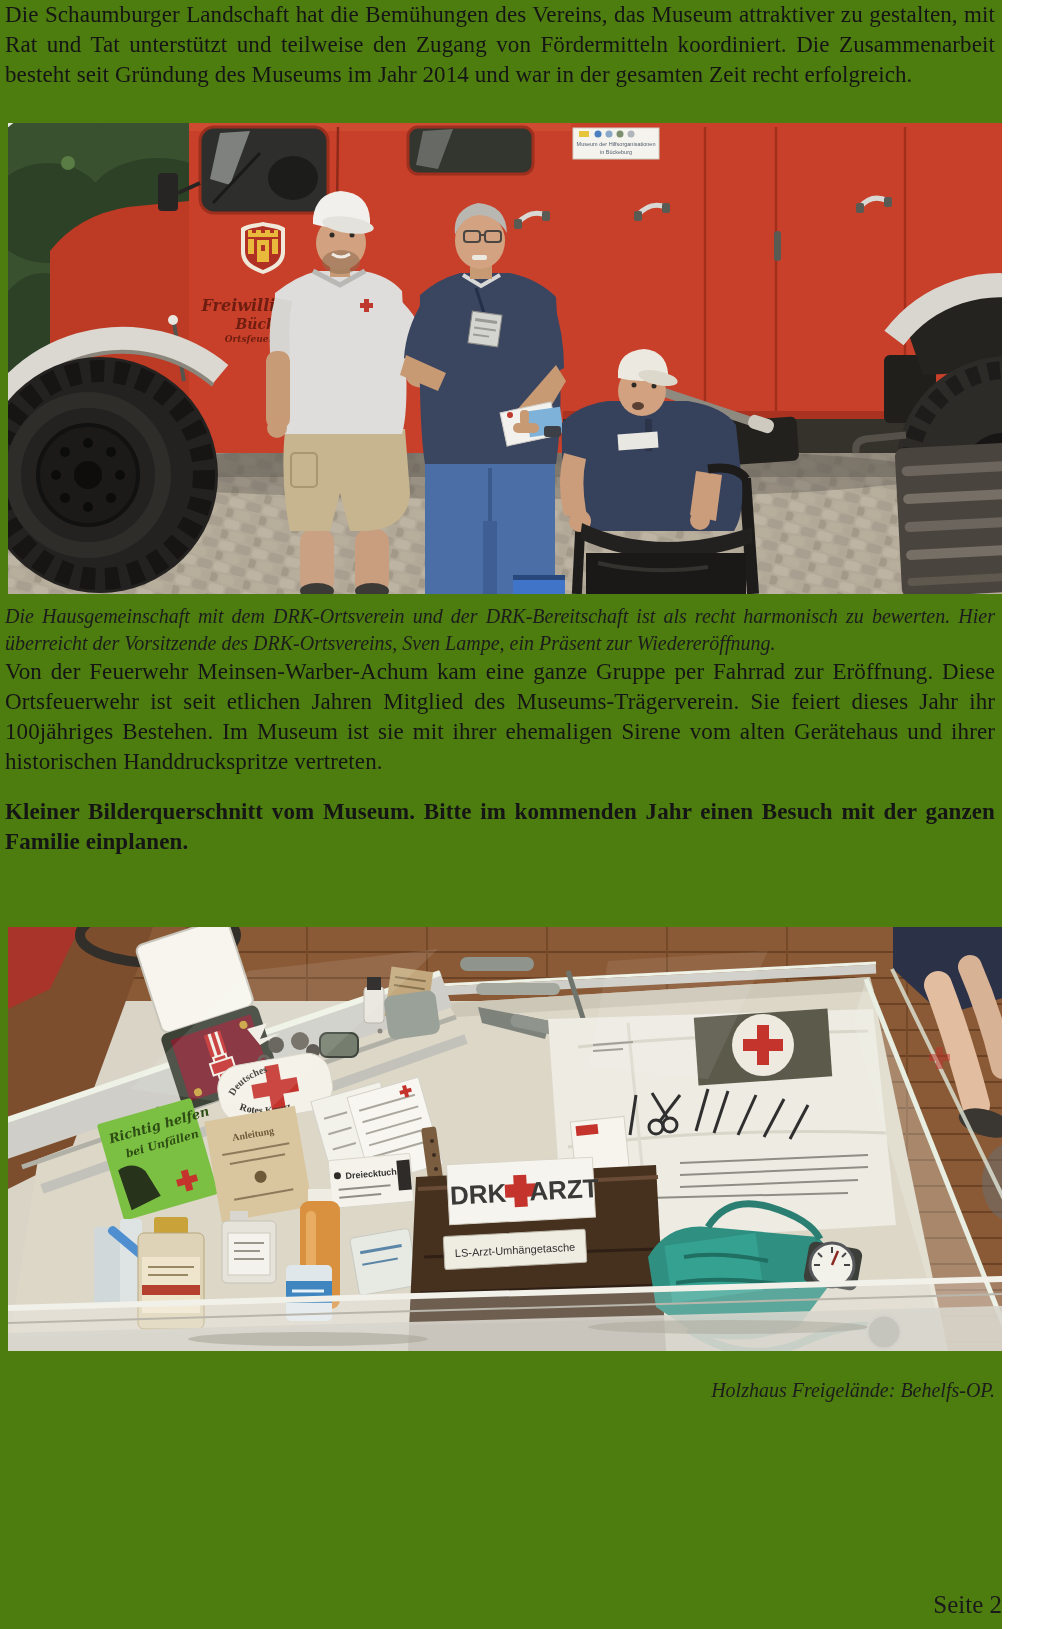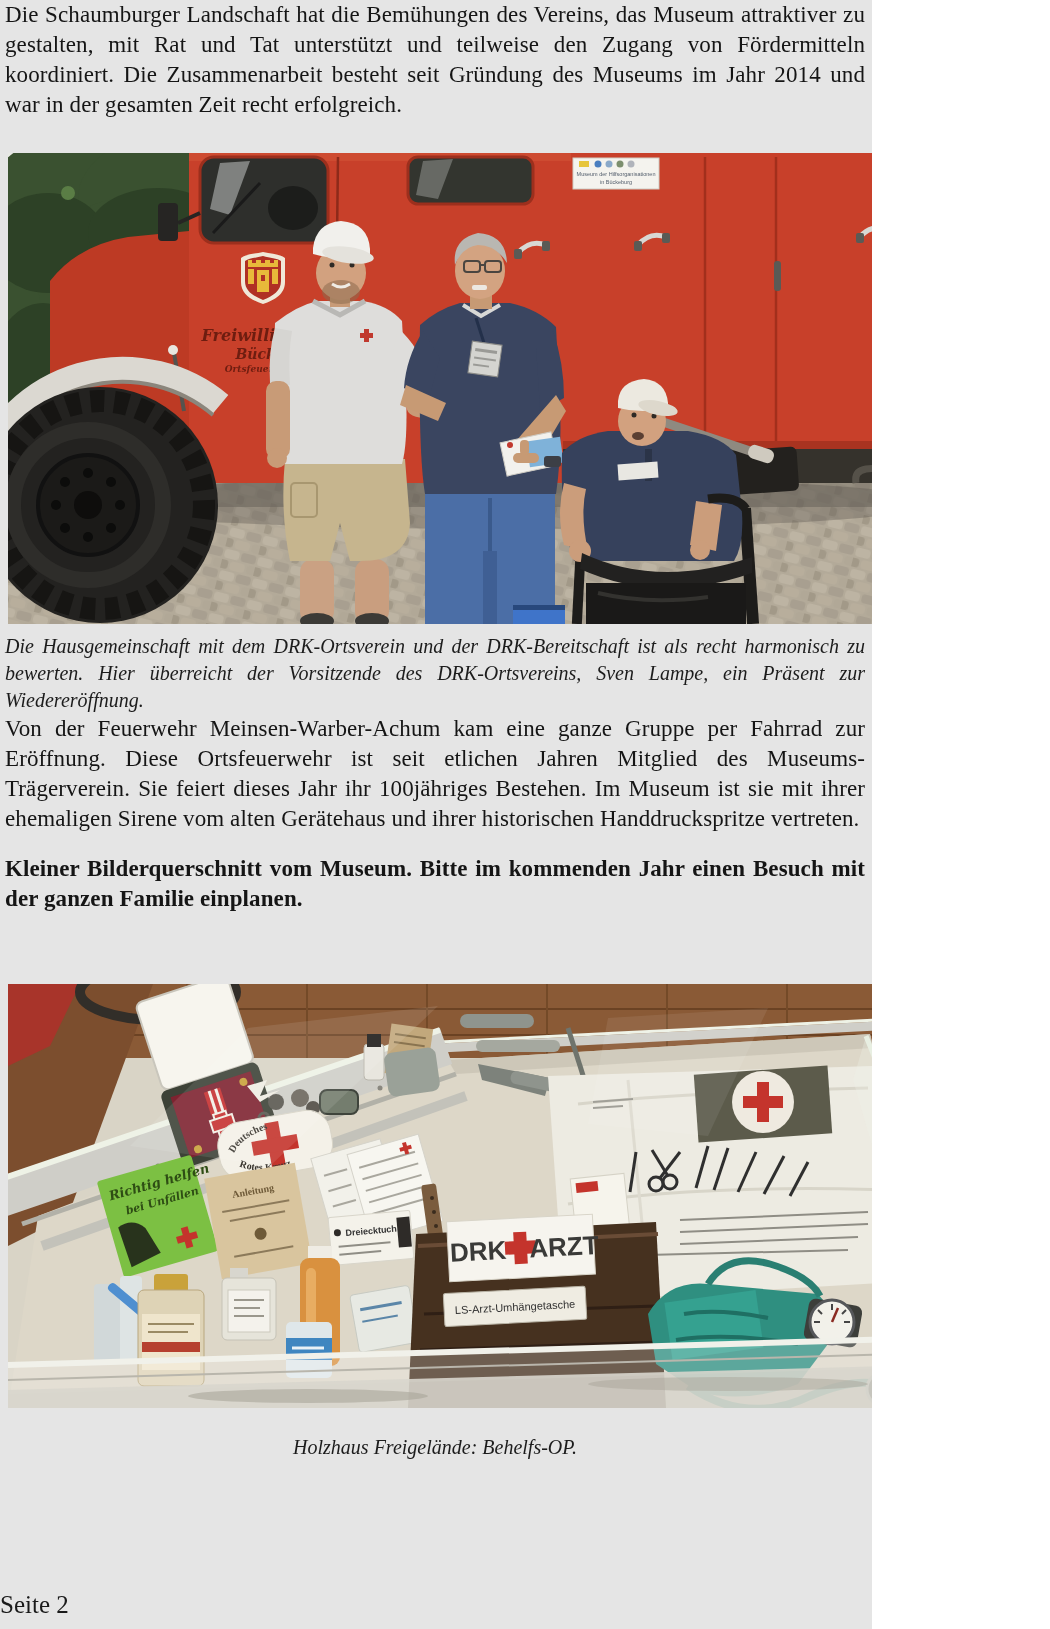--- a/index.html
+++ b/index.html
@@ -1,38 +1,38 @@
 <!DOCTYPE html>
 <html><head>
 <meta charset="utf-8">
 <style>
   html,body{margin:0;padding:0;background:#ffffff;}
   .page{
-    position:relative;width:872px;height:1629px;background:#e5e5e5;overflow:hidden;
+    position:relative;width:1002px;height:1629px;background:#4d7c0f;overflow:hidden;
     font-family:"Liberation Serif","DejaVu Serif",serif;color:#151515;
   }
   .body-par{
     margin:0;padding:0 7px 0 5px;font-size:23px;line-height:30px;
     text-align:justify;letter-spacing:.1px;
   }
   .bold-par{font-weight:bold;margin-top:20px;}
   .caption{
     margin:0;padding:0 7px 0 5px;font-style:italic;font-size:20px;line-height:27px;
     text-align:justify;color:#1c1c1c;
   }
-  .caption.single{text-align:center;}
+  .caption.single{text-align:right;}
   .photo{margin-left:8px;line-height:0;}
   .photo1{margin-top:33px;width:1030px;height:471px;}
   .photo2{margin-top:70px;width:1027px;height:424px;}
   .photo svg{display:block;}
   .spacer-p3{margin-top:14px;}
   .caption1{margin-top:9px;}
   .caption2{margin-top:26px;}
   .footer{
-    position:absolute;left:0;top:1591px;width:100%;text-align:left;
+    position:absolute;left:0;top:1591px;width:100%;text-align:right;
     font-size:25px;color:#1a1a1a;
   }
 </style>
 </head>
 <body>
 
 <div class="page">
 
   <p class="body-par">Die Schaumburger Landschaft hat die Bemühungen des Vereins, das Museum attraktiver zu gestalten, mit Rat und Tat unterstützt und teilweise den Zugang von Fördermitteln koordiniert. Die Zusammenarbeit besteht seit Gründung des Museums im Jahr 2014 und war in der gesamten Zeit recht erfolgreich.</p>
 

